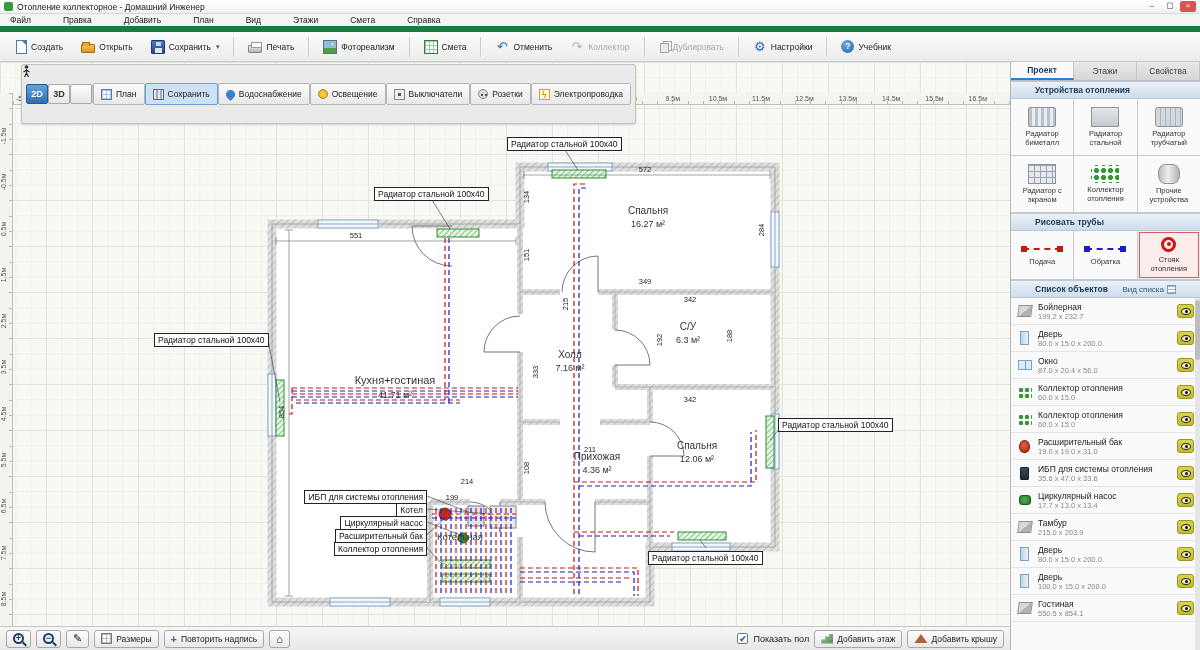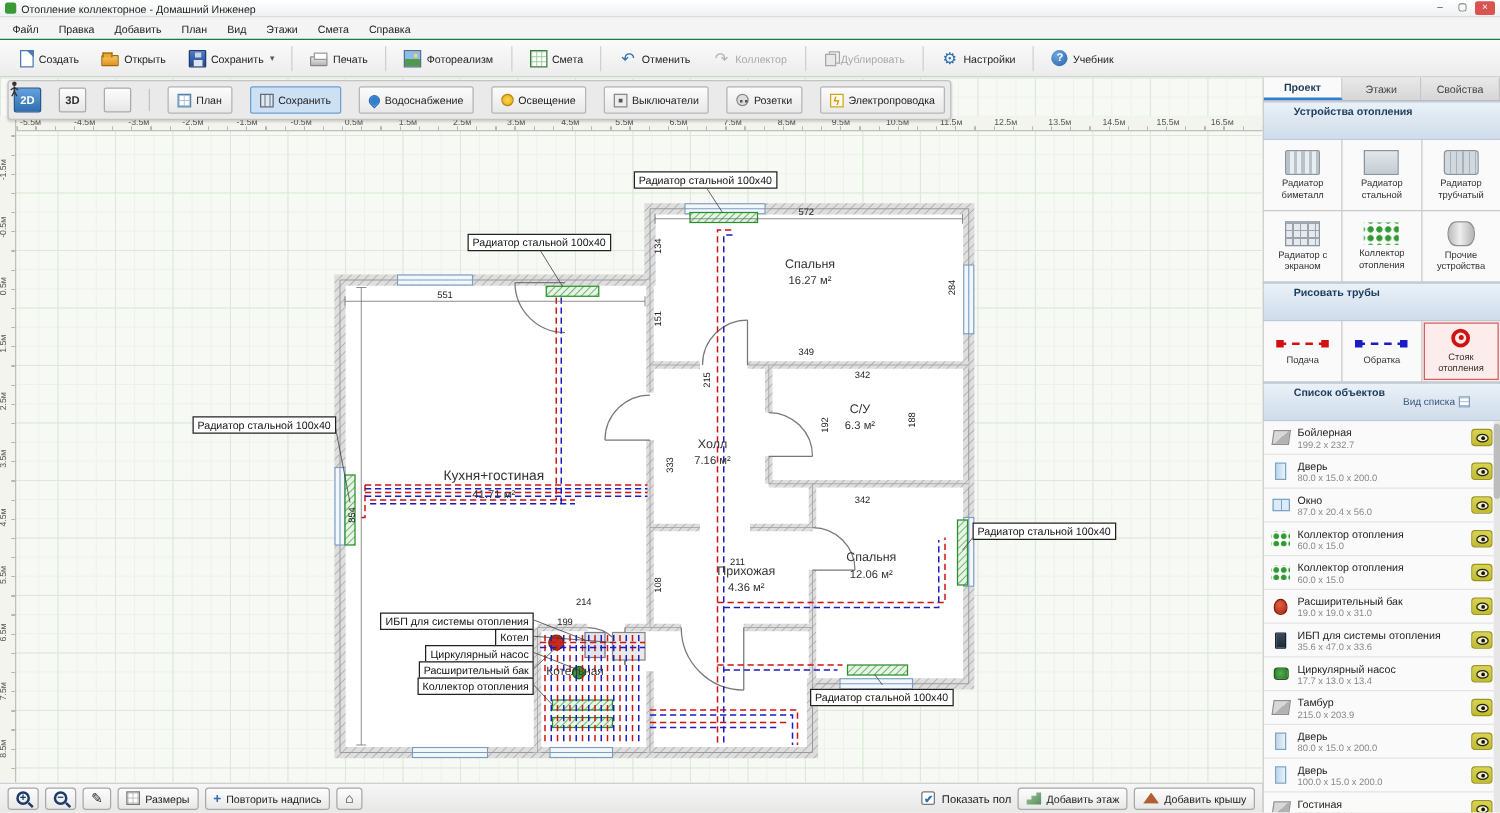--- a/index.html
+++ b/index.html
@@ -6,21 +6,21 @@
 html,body{width:1200px;height:650px;overflow:hidden;background:#e8e8e8;font-size:9px;color:#222}
 .app{width:1200px;height:650px;display:flex;flex-direction:column;background:#f0f0f0}
 
 .titlebar{height:14px;background:linear-gradient(#ffffff,#eef1f4);border-bottom:1px solid #d5d9dd;display:flex;align-items:center;padding:0 4px;font-size:8.5px;flex:none}
 .app-ic{width:9px;height:9px;background:#3a9a3a;border-radius:2px;margin-right:4px;flex:none}
 .titlebar .ttl{flex:1;color:#222}
 .win-controls{display:flex;gap:2px}
 .win-btn{width:16px;height:11px;text-align:center;line-height:10px;font-size:8px;color:#444;border-radius:2px}
 .win-btn.close{background:#d9534f;color:#fff}
 
-.menubar{height:18px;background:#f4f4f4;border-bottom:1px solid #15803d;display:flex;align-items:center;padding:0 4px;gap:4px;flex:none}
+.menubar{height:18px;background:#f4f4f4;border-bottom:6px solid #15803d;display:flex;align-items:center;padding:0 4px;gap:20px;flex:none}
 .menu-item{padding:2px 6px;font-size:8.5px;color:#222;border-radius:2px}
 
 .toolbar{height:30px;background:linear-gradient(#fbfbfb,#ececec);border-bottom:1px solid #c9c9c9;display:flex;align-items:center;padding:0 6px;gap:2px;flex:none}
 .tbtn{display:flex;align-items:center;gap:4px;padding:3px 7px;font-size:8.5px;border:1px solid transparent;border-radius:3px;color:#222;white-space:nowrap}
 .tbtn.disabled{color:#a9a9a9}
 .tsep{width:1px;height:20px;background:#cfcfcf;margin:0 4px;flex:none}
 .mi{width:14px;height:14px;display:inline-block;position:relative;flex:none}
 .mi-new{width:11px;height:14px;background:#fff;border:1px solid #4a7ab0;margin-left:2px}
 .mi-new::after{content:"";position:absolute;right:-1px;top:-1px;border:3px solid #4a7ab0;border-left-color:transparent;border-bottom-color:transparent}
 .mi-open{height:9px;margin-top:4px;background:linear-gradient(#f6c45c,#e0941e);border:1px solid #a06a10;border-radius:1px}
@@ -48,21 +48,21 @@
 background-color:#f7f9f4;
 background-image:linear-gradient(#dde7da 1px,transparent 1px),linear-gradient(90deg,#dde7da 1px,transparent 1px),linear-gradient(#ecf2ea 1px,transparent 1px),linear-gradient(90deg,#ecf2ea 1px,transparent 1px);
 background-size:46px 46px,46px 46px,15.33px 15.33px,15.33px 15.33px}
 .canvas svg{position:absolute;left:0;top:0}
 
 .ruler-top{position:absolute;left:13px;right:0;top:31px;height:12px;background:#f4f4ee;border-bottom:1px solid #c0c0b8;display:flex;padding-left:3px;overflow:hidden;z-index:4;background-image:repeating-linear-gradient(90deg,#b8b8b0 0 1px,transparent 1px 15.33px);background-position:0 100%;background-size:100% 3px;background-repeat:no-repeat}
 .ruler-top span{width:43.3px;flex:none;font-size:7px;color:#555;line-height:11px}
 .ruler-left{position:absolute;left:0;top:31px;bottom:0;width:13px;background:#f4f4ee;border-right:1px solid #c0c0b8;display:flex;flex-direction:column;padding-top:20px;overflow:hidden;z-index:4;background-image:repeating-linear-gradient(180deg,#b8b8b0 0 1px,transparent 1px 15.33px);background-position:100% 0;background-size:3px 100%;background-repeat:no-repeat}
 .ruler-left span{height:46.3px;flex:none;font-size:7px;color:#555;writing-mode:vertical-rl;transform:rotate(180deg);text-align:center;width:12px}
 
-.viewbar{position:absolute;top:2px;left:6px;z-index:6;display:flex;align-items:center;gap:14px;background:#eaeaea;border:1px solid #c2c2c2;border-radius:3px;padding:4px 4px;box-shadow:0 1px 2px rgba(0,0,0,.15)}
+.viewbar{position:absolute;top:2px;left:21px;z-index:6;display:flex;align-items:center;gap:0;background:#eaeaea;border:1px solid #c2c2c2;border-radius:3px;padding:18px 4px;box-shadow:0 1px 2px rgba(0,0,0,.15)}
 .vb-btn{min-width:22px;height:20px;display:flex;align-items:center;justify-content:center;font-size:9px;font-weight:bold;border:1px solid #aaa;border-radius:2px;background:linear-gradient(#fdfdfd,#e6e6e6);color:#333;padding:0 3px}
 .vb-btn.active{background:linear-gradient(#64a1dd,#2f6fb0);border-color:#27598c;color:#fff}
 .vb-sep{width:1px;height:18px;background:#c2c2c2}
 .vtab{display:flex;align-items:center;gap:4px;height:22px;padding:0 7px;border:1px solid #b5b5b5;border-radius:2px;background:linear-gradient(#fcfcfc,#e8e8e8);font-size:8.5px;white-space:nowrap}
 .vtab.active{background:#cde1f5;border-color:#6d9fd0}
 .ti{width:11px;height:11px;display:inline-block;flex:none;position:relative}
 .ti-plan{background:#fff;border:1px solid #5580aa;background-image:linear-gradient(#aac4dd 1px,transparent 1px),linear-gradient(90deg,#aac4dd 1px,transparent 1px);background-size:4px 4px}
 .ti-heat{background:repeating-linear-gradient(90deg,#e2e8ee 0 2px,#9fb0bf 2px 4px);border:1px solid #667}
 .ti-water{width:9px;height:9px;background:radial-gradient(circle at 50% 55%,#2f7fd0 55%,#7db4e8);border:1px solid #2a6ab0;border-radius:50% 50% 50% 0;transform:rotate(-45deg)}
 .ti-light{width:10px;height:10px;background:radial-gradient(#ffd84a,#e0a81a);border-radius:50%;border:1px solid #b8860b}
@@ -82,21 +82,21 @@
 .ic-stairs{width:12px;height:10px;background:linear-gradient(135deg,#9cc89c,#5a8a5a);clip-path:polygon(0 100%,0 60%,33% 60%,33% 30%,66% 30%,66% 0,100% 0,100% 100%)}
 .ic-roof{width:13px;height:9px;background:#b06030;clip-path:polygon(50% 0,100% 100%,0 100%)}
 .plusc{color:#2f6fb0;font-weight:bold;font-size:11px}
 .spacer{flex:1}
 .cb{width:11px;height:11px;border:1px solid #777;background:#fff;display:inline-flex;align-items:center;justify-content:center;color:#2f6fb0;font-size:9px;font-weight:bold;border-radius:2px}
 
 .panel{width:190px;background:#f0f0f0;border-left:1px solid #b5b5b5;display:flex;flex-direction:column;flex:none}
 .ptabs{display:flex;height:19px;background:#dcdcdc;border-bottom:1px solid #bbb;flex:none}
 .ptab{flex:1;text-align:center;line-height:18px;font-size:8.5px;color:#444;border-right:1px solid #c5c5c5;background:linear-gradient(#e9e9e9,#d6d6d6)}
 .ptab.active{background:#fafafa;font-weight:bold;color:#1a3a5c;border-bottom:2px solid #2f7fd0;line-height:16px}
-.phead{height:31px;background:linear-gradient(#eaf1f8,#cfdcea);border:1px solid #b7c9da;border-left:none;border-right:none;font-size:8.5px;font-weight:bold;color:#1a3a5c;padding:2px 24px;flex:none;display:flex;justify-content:space-between}
+.phead{height:18px;background:linear-gradient(#eaf1f8,#cfdcea);border:1px solid #b7c9da;border-left:none;border-right:none;font-size:8.5px;font-weight:bold;color:#1a3a5c;padding:2px 24px;flex:none;display:flex;align-items:center;justify-content:space-between}
 .viewlist{font-weight:normal;font-size:8px;color:#33587c;display:flex;align-items:center;gap:3px}
 .ic-list{width:9px;height:9px;background:#fff;border:1px solid #7d9dc0;background-image:linear-gradient(#9fb8d2 1px,transparent 1px);background-size:3px 3px}
 .devgrid{display:grid;grid-template-columns:repeat(3,1fr);gap:1px;background:#c9c9c9;border-bottom:1px solid #c9c9c9;flex:none}
 .dev-cell{background:#fafafa;height:56px;display:flex;flex-direction:column;align-items:center;justify-content:center;gap:3px;padding:2px}
 .dev-label{font-size:7.5px;color:#333;text-align:center;line-height:1.15}
 .ic-rb{width:28px;height:20px;background:repeating-linear-gradient(90deg,#b9c2c9 0 3px,#e8edf1 3px 6px);border:1px solid #8a949c;border-radius:2px}
 .ic-rs{width:28px;height:20px;background:linear-gradient(#e2e7eb,#c3cbd2);border:1px solid #8a949c}
 .ic-rt{width:28px;height:20px;background:repeating-linear-gradient(90deg,#d2d9de 0 4px,#a8b2ba 4px 5px);border:1px solid #8a949c;border-radius:3px}
 .ic-re{width:28px;height:20px;background:#e6eaee;border:1px solid #8a949c;background-image:repeating-linear-gradient(90deg,transparent 0 5px,#9aa4ac 5px 6px),repeating-linear-gradient(0deg,transparent 0 5px,#9aa4ac 5px 6px)}
 .ic-cg{width:28px;height:18px;background-image:radial-gradient(circle,#2f9a2f 2.2px,transparent 2.8px);background-size:7px 7px;background-position:2px 2px}

